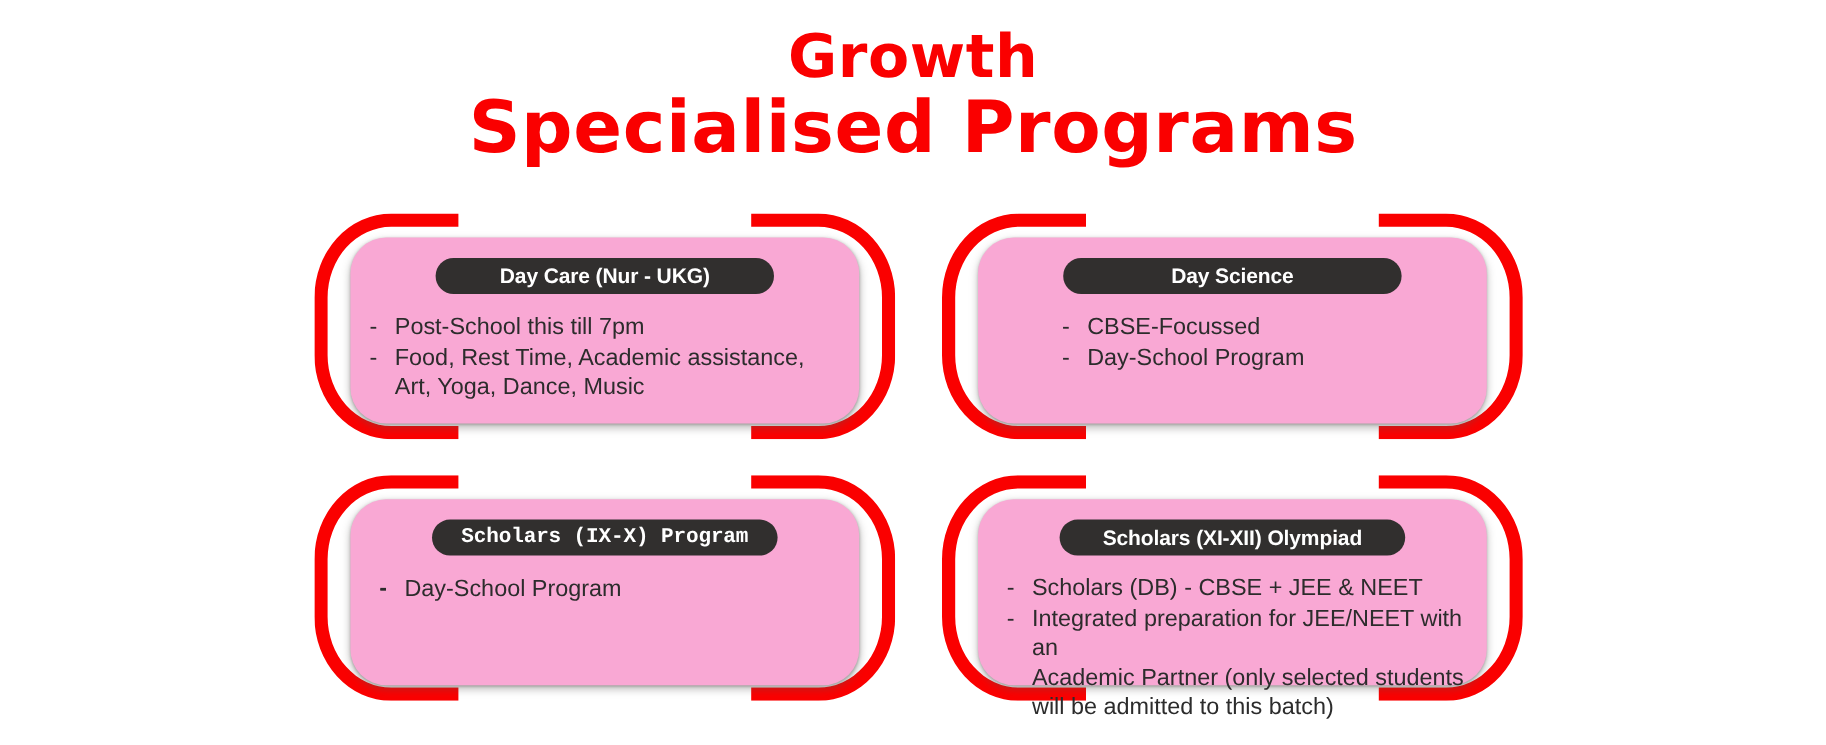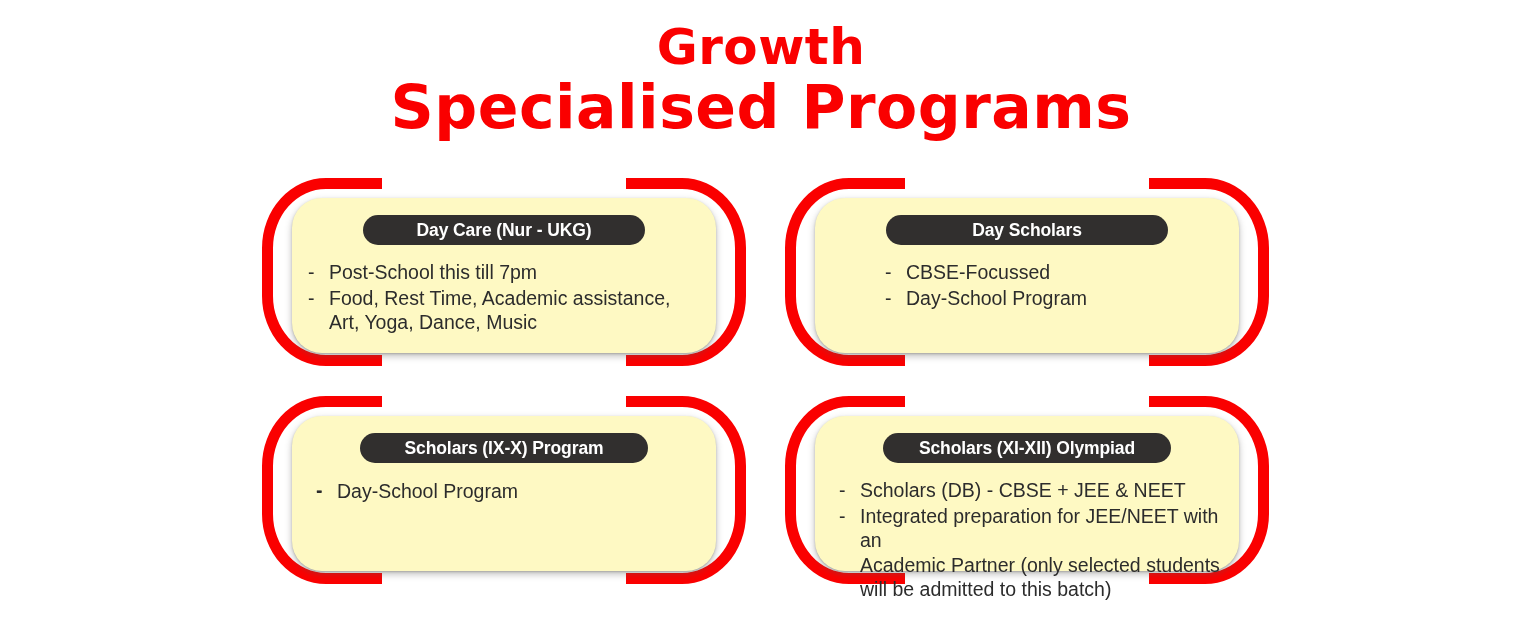--- a/index.html
+++ b/index.html
@@ -77,21 +77,21 @@
   .bracket.right { right: 0px; }
   .bracket.right::before { right: 0px; }
 
   
   .card {
     position: absolute;
     left: 30px;
     top: 25px;
     width: 424px;
     height: 155px;
-    background: #fef9c3;
+    background: #f9a8d4;
     border-radius: 30px;
     box-shadow: 0 3px 7px rgba(90,88,84,0.40),
                 0 1px 2px rgba(90,88,84,0.30);
   }
 
   
   .card-pill {
     position: absolute;
     top: 17px;
     left: 50%;
@@ -101,21 +101,21 @@
     background: #312f2e;
     border-radius: 15px;
     color: #ffffff;
     font-size: 17.5px;
     font-weight: 700;
     line-height: 30px;
     text-align: center;
     white-space: nowrap;
     letter-spacing: -0.1px;
   }
-  .card-slot.r1c0 .card-pill { width: 288px; }
+  .card-slot.r1c0 .card-pill { width: 288px; font-family: Liberation Mono, monospace; }
   .card-slot.r1c1 .card-pill { width: 288px; }
 
   
   .card-list {
     position: absolute;
     top: 62px;
     left: 14px;
     right: -6px;
     margin: 0;
     padding: 0;
@@ -161,21 +161,21 @@
         <li><span class="dash">-</span><span>Food, Rest Time, Academic assistance,
 Art, Yoga, Dance, Music</span></li>
       </ul>
     </div>
   </div>
 
   <div class="card-slot r0c1">
     <div class="bracket left"></div>
     <div class="bracket right"></div>
     <div class="card">
-      <div class="card-pill">Day Scholars</div>
+      <div class="card-pill">Day Science</div>
       <ul class="card-list">
         <li><span class="dash">-</span><span>CBSE-Focussed</span></li>
         <li><span class="dash">-</span><span>Day-School Program</span></li>
       </ul>
     </div>
   </div>
 
   <div class="card-slot r1c0">
     <div class="bracket left"></div>
     <div class="bracket right"></div>

